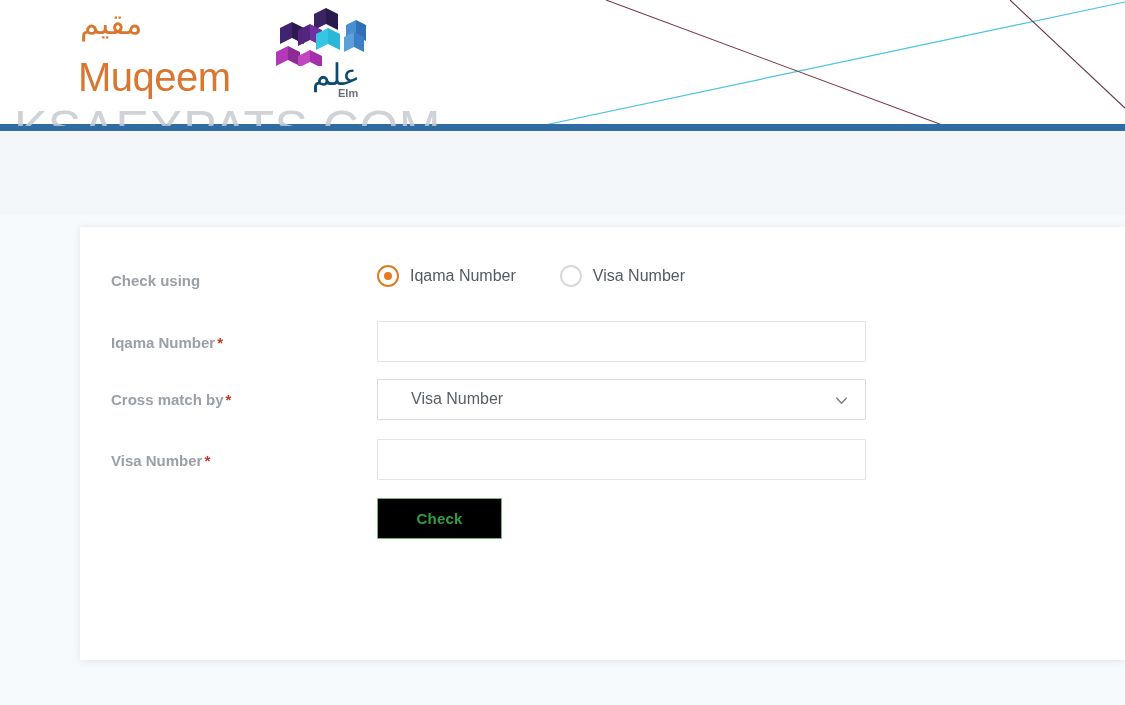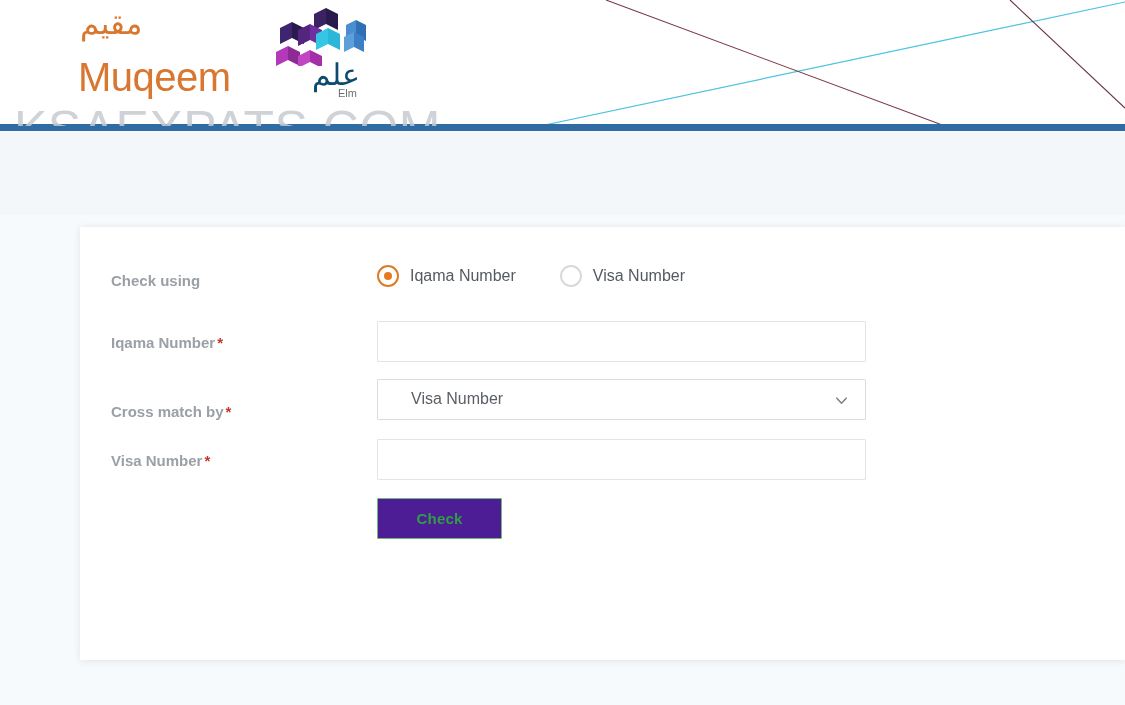--- a/index.html
+++ b/index.html
@@ -74,21 +74,21 @@
     color: #0c4a6e;
     direction: rtl;
     line-height: 1;
     letter-spacing: -1px;
   }
   #brand-elm .elm-en {
     position: absolute;
     left: 72px;
     top: 82px;
     font-size: 11px;
-    font-weight: normal;
+    font-weight: bold;
     color: #6c6f74;
     line-height: 1;
   }
 
   #watermark {
     position: absolute;
     left: 14px;
     top: 100px;
     font-size: 50px;
     font-weight: normal;
@@ -241,21 +241,21 @@
     height: 15px;
   }
 
   
   #check-button {
     position: absolute;
     left: 297px;
     width: 125px;
     height: 41px;
     border: 1px solid #74b578;
-    background: #4c1d95;
+    background: #000000;
     box-sizing: border-box;
     color: #2f9e44;
     font-size: 15px;
     font-weight: bold;
     font-family: "Liberation Sans", sans-serif;
     cursor: pointer;
     border-radius: 1px;
     letter-spacing: 0.2px;
   }
 </style>
@@ -337,21 +337,21 @@
   <div class="form-row">
     <div class="form-label" style="top:107px;">
       <span>Iqama Number</span><span class="req">*</span>
     </div>
     <div class="field-box" style="top:94px;">
       <input type="text" style="width: 100%; height: 100%; border: none; outline: none; background: transparent; padding: 0px 14px; box-sizing: border-box; font-size: 16px; color: rgb(90, 95, 102); font-family: &quot;Liberation Sans&quot;, sans-serif;" placeholder="">
     </div>
   </div>
 
   <div class="form-row">
-    <div class="form-label" style="top:164px;margin-top:12px;">
+    <div class="form-label" style="top:164px;">
       <span>Cross match by</span><span class="req">*</span>
     </div>
     <div class="field-box select" style="top:152px;">
       <span class="select-value">Visa Number</span>
       <svg class="chevron" viewBox="0 0 16 16">
         <path d="M3 5.5 L8 11 L13 5.5" fill="none" stroke="#7c8289" stroke-width="1.6" stroke-linecap="round" stroke-linejoin="round"></path>
       </svg>
     </div>
   </div>
 

